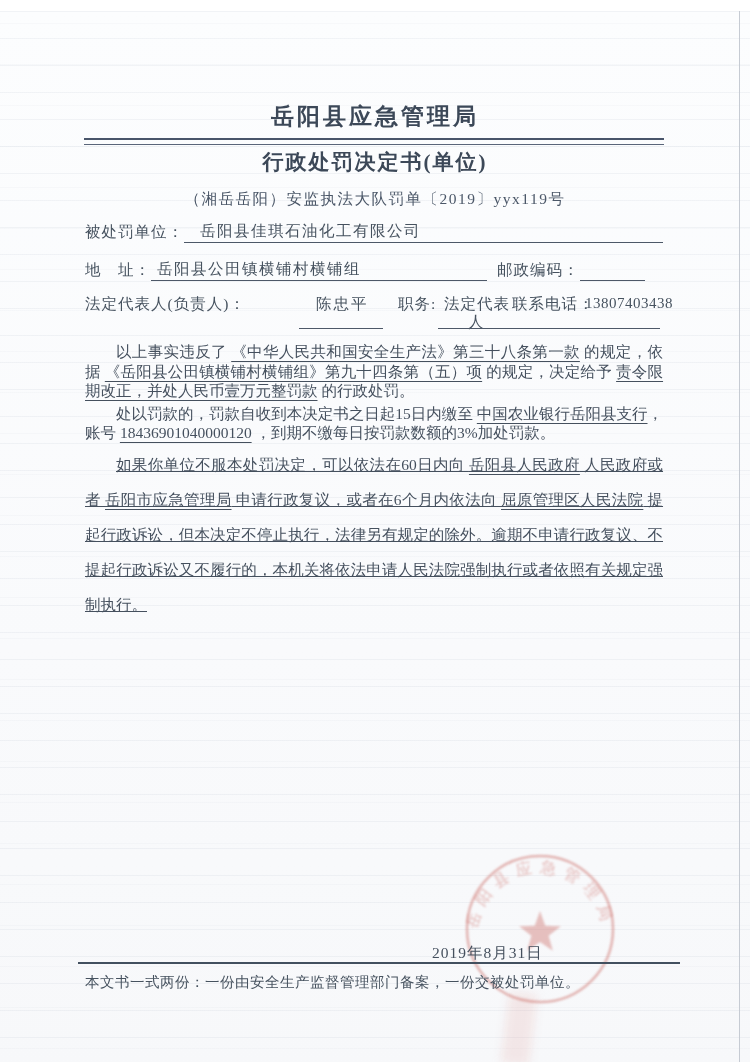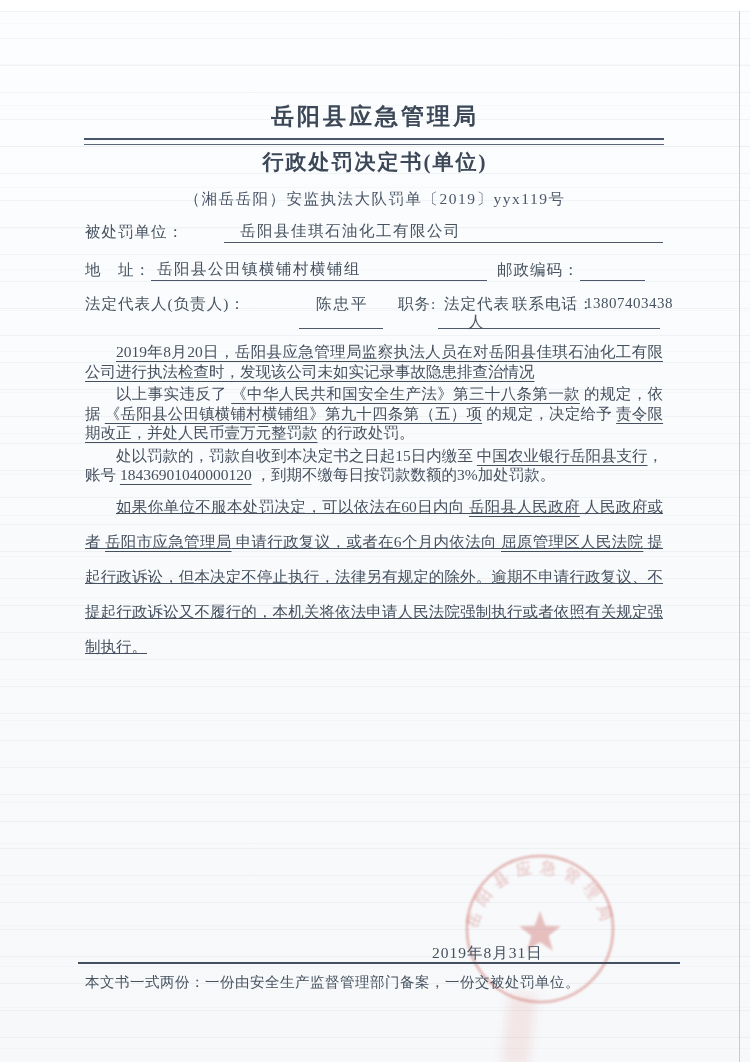--- a/index.html
+++ b/index.html
@@ -47,21 +47,21 @@
 <body>
 
 <div class="page">
   <div class="scan-lines"></div>
 
   <div class="center org-title">岳阳县应急管理局</div>
   <div class="dbl-line"></div>
   <div class="center doc-title">行政处罚决定书(单位)</div>
   <div class="center doc-number">（湘岳岳阳）安监执法大队罚单〔2019〕yyx119号</div>
 
-  <div class="frow" style="top:207px;gap:40px;">
+  <div class="frow" style="top:207px;">
     <span class="lbl">被处罚单位：</span>
     <span class="blank" style="flex:1;padding-left:16px;">岳阳县佳琪石油化工有限公司</span>
   </div>
 
   <div class="frow" style="top:245px;">
     <span class="lbl">地　址：</span>
     <span class="blank" style="width:330px;padding-left:6px;">岳阳县公田镇横铺村横铺组</span>
     <span style="width:10px;"></span>
     <span class="lbl">邮政编码：</span>
     <span class="blank" style="flex:1;margin-right:18px;"></span>
@@ -72,21 +72,20 @@
   <div class="uline" style="left:299px;top:317px;width:84px;"></div>
   <span class="abs" style="left:398px;top:283px;">职务:</span>
   <span class="abs" style="left:444px;top:283px;">法定代表</span>
   <span class="abs" style="left:468px;top:301px;">人</span>
   <div class="uline" style="left:438px;top:317px;width:80px;"></div>
   <span class="abs" style="left:512px;top:283px;">联系电话：</span>
   <span class="abs phone-digits" style="left:585px;top:284px;">13807403438</span>
   <div class="uline" style="left:518px;top:317px;width:142px;"></div>
 
   <div class="body-text">
-    <p class="p-gap"><span class="ul">2019年8月20日，岳阳县应急管理局监察执法人员在对岳阳县佳琪石油化工有限公司进行执法检查时，发现该公司未如实记录事故隐患排查治情况</span></p>
     <p class="p-gap"><span>以上事实违反了 </span><span class="ul">《中华人民共和国安全生产法》第三十八条第一款</span><span> 的规定，依据 </span><span class="ul">《岳阳县公田镇横铺村横铺组》第九十四条第（五）项</span><span> 的规定，决定给予 </span><span class="ul">责令限期改正，并处人民币壹万元整罚款</span><span> 的行政处罚。</span></p>
     <p class="p-gap"><span>处以罚款的，罚款自收到本决定书之日起15日内缴至 </span><span class="ul">中国农业银行岳阳县支行</span><span>，账号 </span><span class="ul">18436901040000120</span><span> ，到期不缴每日按罚款数额的3%加处罚款。</span></p>
     <p class="appeal-p"><span>如果你单位不服本处罚决定，可以依法在60日内向 </span><span class="ul">岳阳县人民政府</span><span> 人民政府或者 </span><span class="ul">岳阳市应急管理局</span><span> 申请行政复议，或者在6个月内依法向 </span><span class="ul">屈原管理区人民法院</span><span> 提起行政诉讼，但本决定不停止执行，法律另有规定的除外。逾期不申请行政复议、不提起行政诉讼又不履行的，本机关将依法申请人民法院强制执行或者依照有关规定强制执行。</span></p>
   </div>
 
   <svg class="seal" viewBox="0 0 156 156">
     <defs>
       <path id="sealArc" d="M 16,96 A 63,63 0 1 1 140,96" fill="none"></path>
     </defs>
     <circle cx="78" cy="78" r="73" fill="none" stroke="rgba(198,88,80,0.5)" stroke-width="2.5"></circle>

